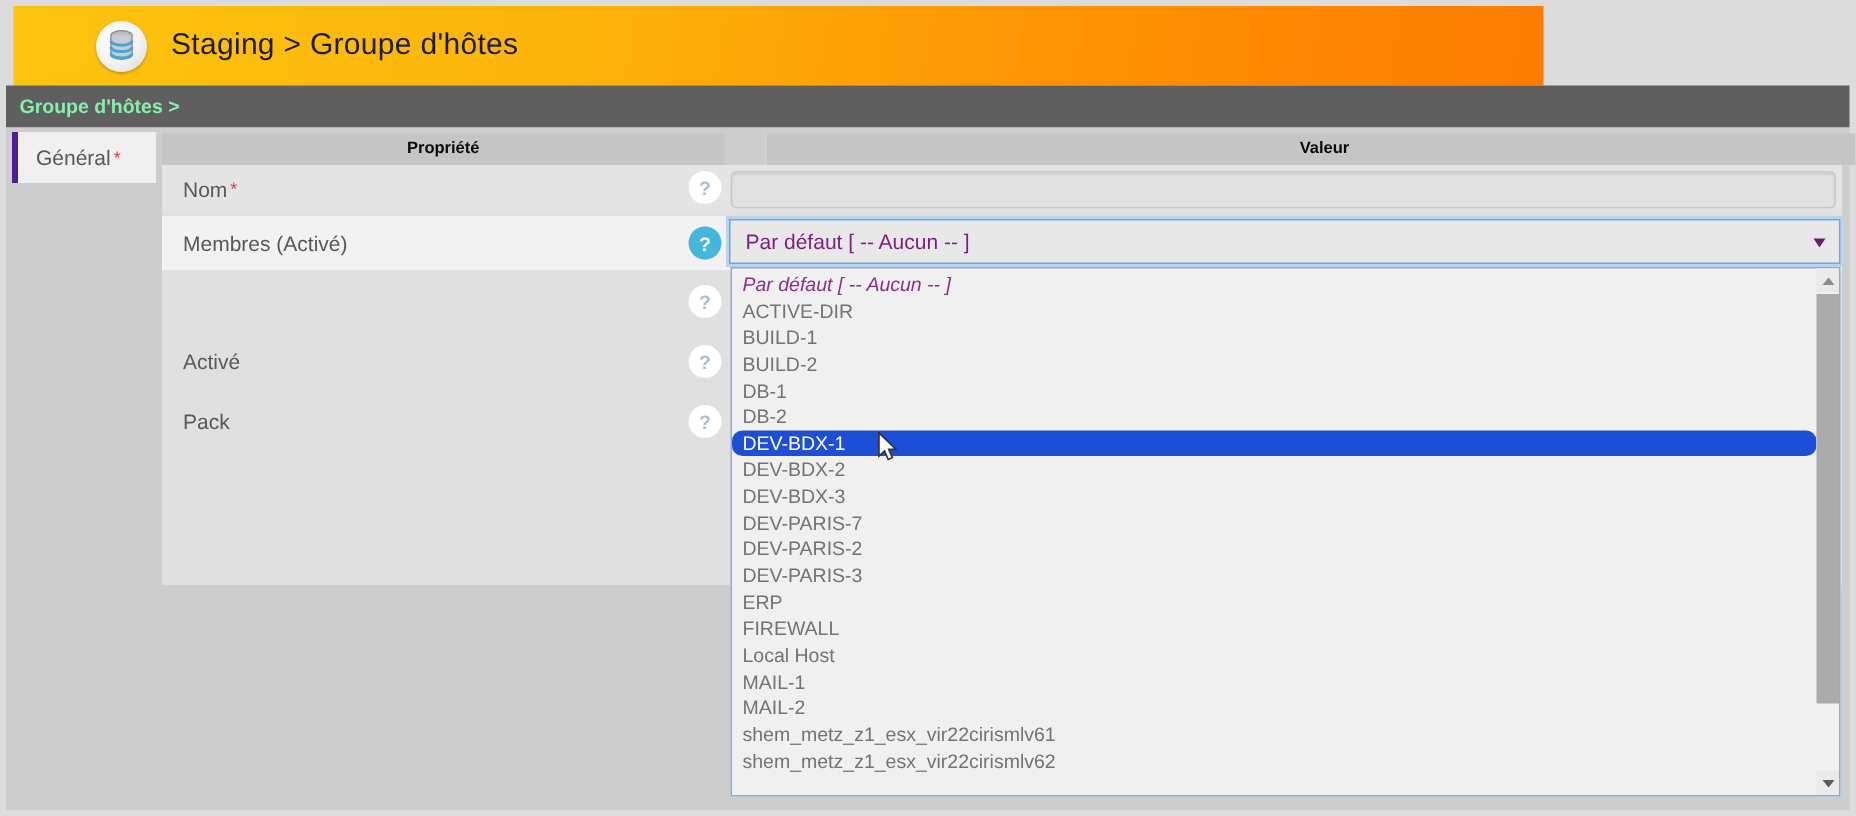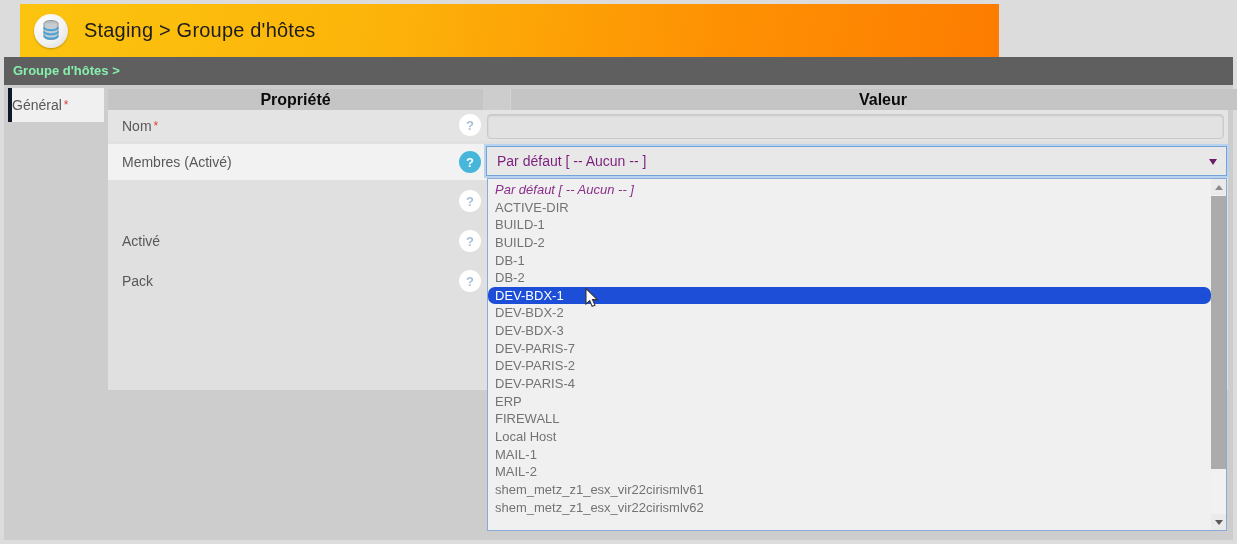--- a/index.html
+++ b/index.html
@@ -3,23 +3,23 @@
 <meta charset="utf-8">
 <style>
   html,body{margin:0;padding:0;}
   body{
     width:1237px;height:544px;position:relative;overflow:hidden;
     background:#dcdcdc;
     font-family:"Liberation Sans","DejaVu Sans",sans-serif;
   }
   
   .app-header{
-    position:absolute;left:20px;top:4px;width:979px;height:53px;
+    position:absolute;left:9px;top:4px;width:979px;height:53px;
     background:linear-gradient(100deg,#fcc40f 0%,#fcb50a 35%,#fe9203 70%,#fd7c01 100%);
-    display:flex;align-items:center;
+    display:flex;align-items:center;padding-left:41px;
   }
   .app-icon-circle{
     width:34px;height:34px;border-radius:50%;margin-left:14px;
     background:radial-gradient(circle at 35% 30%,#ffffff 0%,#f2f2f2 55%,#d8d8d8 100%);
     box-shadow:0 1px 2px rgba(0,0,0,.25);
     display:flex;align-items:center;justify-content:center;
   }
   .page-title{
     margin-left:16px;font-size:20px;color:#1d1d1d;letter-spacing:.2px;
   }
@@ -28,27 +28,27 @@
     position:absolute;left:4px;top:57px;width:1229px;height:28px;
     background:#5f5f5f;color:#86efac;font-size:13px;font-weight:bold;
     line-height:28px;padding-left:9px;box-sizing:border-box;
   }
   
   .content-bg{position:absolute;left:4px;top:85px;width:1229px;height:455px;background:#cdcdcd;}
   .table-body-bg{position:absolute;left:108px;top:110px;width:1120px;height:280px;background:#e0e0e0;}
   
   .tab{
     position:absolute;left:8px;top:88px;width:96px;height:34px;
-    background:#f1f0f0;border-left:4px solid #0f172a;
-    color:#585858;font-size:14px;line-height:34px;padding-left:0;box-sizing:border-box;
+    background:#f1f0f0;border-left:4px solid #4c1d95;
+    color:#585858;font-size:14px;line-height:34px;padding-left:12px;box-sizing:border-box;
   }
   .req{color:#e04040;font-size:12px;vertical-align:top;margin-left:2px;}
   
   .thead{position:absolute;left:108px;top:89px;height:21px;display:flex;}
-  .th{background:#c5c5c5;color:#0a0a0a;font-size:16px;font-weight:bold;
+  .th{background:#c5c5c5;color:#0a0a0a;font-size:11px;font-weight:bold;
       line-height:21px;text-align:center;box-sizing:border-box;}
   .th-prop{width:375px;}
   .th-val{width:745px;border-left:1px solid #d4d4d4;margin-left:27px;}
   
   .prop-row{position:absolute;left:108px;width:1120px;box-sizing:border-box;
       color:#585858;font-size:14px;display:flex;align-items:center;padding-left:14px;}
   .row-nom{top:110px;height:31px;background:#e4e4e4;}
   .row-membres{top:144px;height:36px;background:#f2f2f2;}
   .row-modeles{top:183px;height:36px;background:transparent;}
   .row-active{top:223px;height:36px;background:transparent;}
@@ -173,21 +173,21 @@
     <div class="option">ACTIVE-DIR</div>
     <div class="option">BUILD-1</div>
     <div class="option">BUILD-2</div>
     <div class="option">DB-1</div>
     <div class="option">DB-2</div>
     <div class="option highlighted">DEV-BDX-1</div>
     <div class="option">DEV-BDX-2</div>
     <div class="option">DEV-BDX-3</div>
     <div class="option">DEV-PARIS-7</div>
     <div class="option">DEV-PARIS-2</div>
-    <div class="option">DEV-PARIS-4</div>
+    <div class="option">DEV-PARIS-3</div>
     <div class="option">ERP</div>
     <div class="option">FIREWALL</div>
     <div class="option">Local Host</div>
     <div class="option">MAIL-1</div>
     <div class="option">MAIL-2</div>
     <div class="option">shem_metz_z1_esx_vir22cirismlv61</div>
     <div class="option">shem_metz_z1_esx_vir22cirismlv62</div>
   </div>
   <div class="scrollbar">
     <div class="scroll-btn up">

